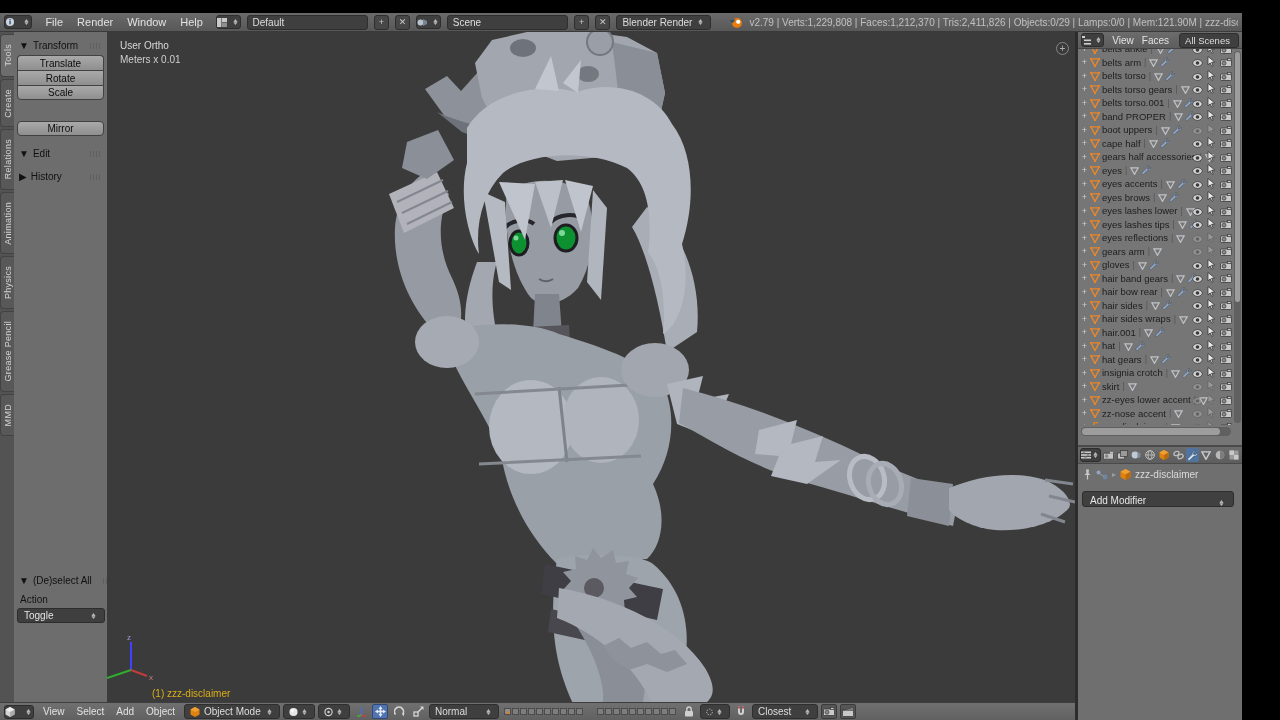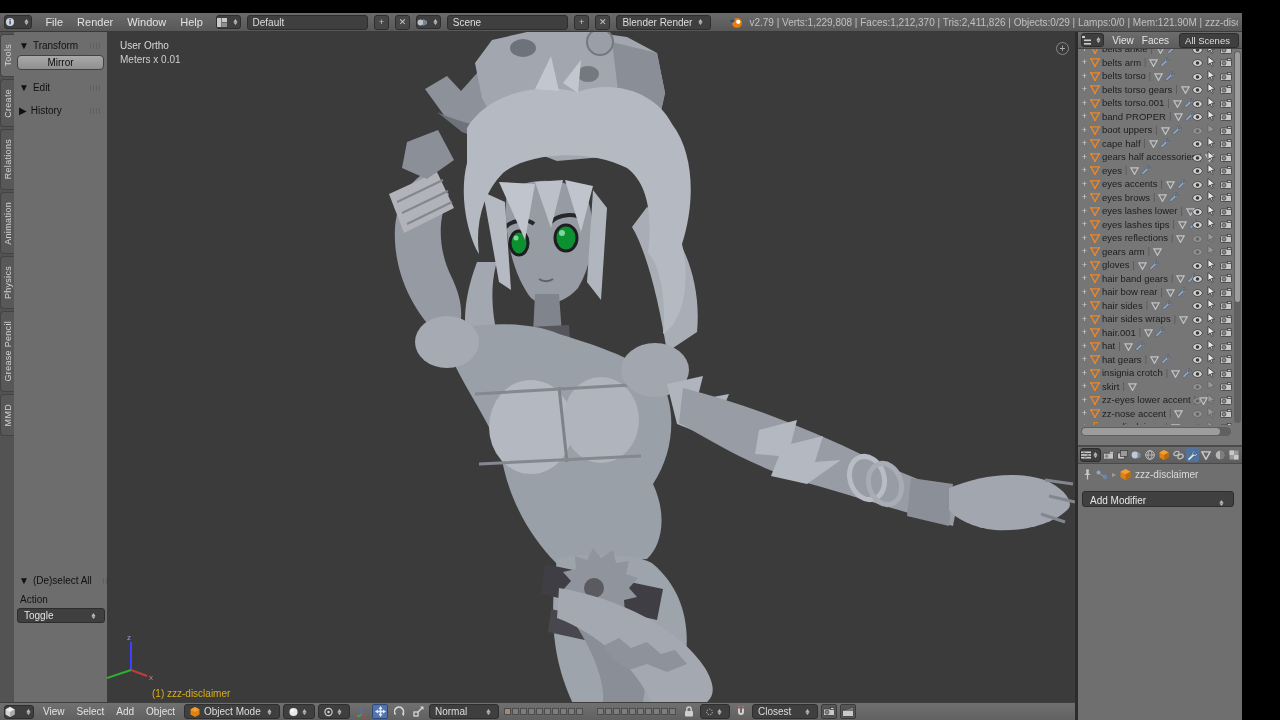--- a/index.html
+++ b/index.html
@@ -31,21 +31,21 @@
   .tab.active { background:#6d6d6d; }
   #shelfpanels { position:absolute; left:14px; top:0; width:93px; height:670px; padding:4px 3px 0 3px; }
   .phead { font-size:10px; color:#111; margin:4px 0 4px 2px; display:flex; align-items:center; gap:4px; }
   .grip { margin-left:auto; width:12px; height:6px; margin-right:2px;
     background:repeating-linear-gradient(90deg,#5c5c5c 0 1px,transparent 1px 3px); opacity:.8; }
   .tbtn { width:87px; height:15px; background:linear-gradient(#a9a9a9,#8f8f8f); border:1px solid #424242;
     color:#0c0c0c; font-size:10px; display:flex; align-items:center; justify-content:center; }
   .grp .tbtn { border-bottom-width:0; }
   .grp .tbtn:first-child { border-radius:4px 4px 0 0; }
   .grp .tbtn:last-child { border-radius:0 0 4px 4px; border-bottom-width:1px; }
-  .tbtn.solo { border-radius:4px; margin-top:0; }
+  .tbtn.solo { border-radius:4px; margin-top:21px; }
   #redo-panel { position:absolute; left:3px; top:539px; width:100px; }
   .flabel { font-size:10px; color:#151515; margin:8px 0 3px 3px; }
   .ddark { width:88px; height:15px; background:#3f3f3f; border:1px solid #2d2d2d; border-radius:3px;
     color:#e3e3e3; font-size:10px; display:flex; align-items:center; padding:0 6px; }
 
   
   #viewport { position:absolute; left:107px; top:19px; width:968px; height:670px; background:#3b3b3b; overflow:hidden; }
   #vp-label { position:absolute; left:13px; top:8px; color:#d9d9d9; font-size:10px; }
   #vp-scale { position:absolute; left:13px; top:22px; color:#cfcfcf; font-size:10px; }
   #vp-active { position:absolute; left:45px; top:656px; color:#dcae17; font-size:10px; }
@@ -191,20 +191,25 @@
         </div>
         <div class="tab">
           <span>MMD</span>
         </div>
       </div>
     <div id="shelfpanels">
       <div class="phead">
           <span>▼</span>
           <span>Transform</span>
           <span class="grip"></span>
+        </div>
+      <div class="grp" id="transform-btns">
+          <div class="tbtn">Translate</div>
+          <div class="tbtn">Rotate</div>
+          <div class="tbtn">Scale</div>
         </div>
       <div class="tbtn solo">Mirror</div>
       <div class="phead" style="margin-top:12px">
           <span>▼</span>
           <span>Edit</span>
           <span class="grip"></span>
         </div>
       <div class="phead" style="margin-top:12px">
           <span>▶</span>
           <span>History</span>

